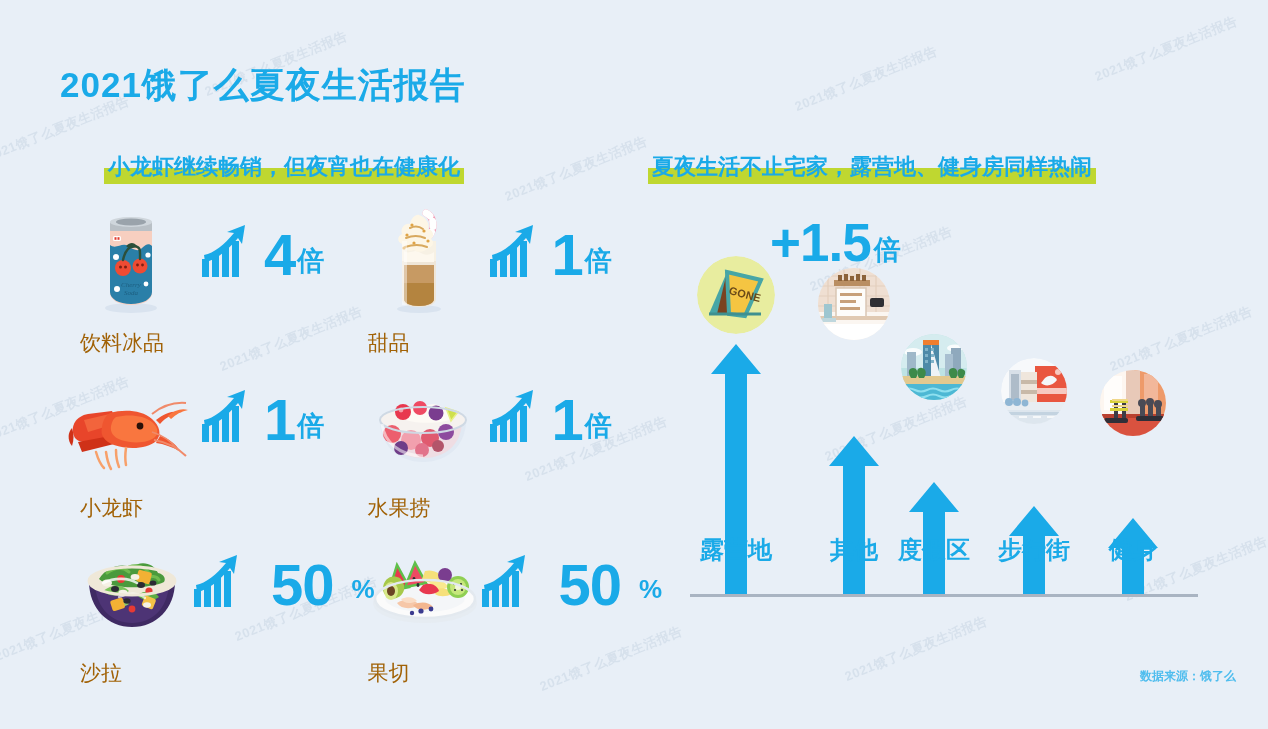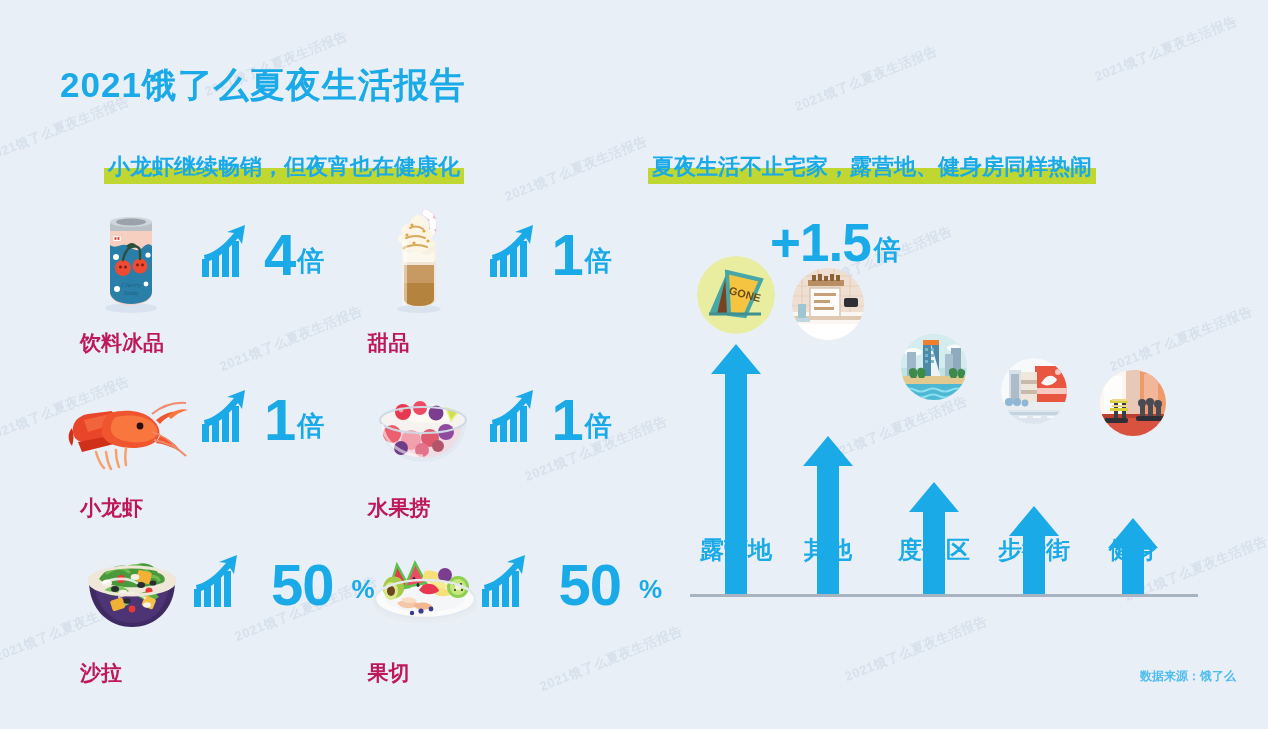--- a/index.html
+++ b/index.html
@@ -62,21 +62,21 @@
   .growth .unit{
     font-size:27px;font-weight:bold;color:#1aaae8;
     margin-left:2px;margin-bottom:2px;
   }
   .growth .pct{
     font-size:26px;font-weight:bold;color:#1aaae8;
     margin-left:3px;margin-bottom:6px;
   }
   .food-label{
     position:absolute;left:20px;top:124px;
-    font-size:21px;font-weight:bold;color:#be185d;white-space:nowrap;
+    font-size:21px;font-weight:normal;color:#a16207;white-space:nowrap;
   }
   .food-cell.wide .growth{left:132px;gap:15px;}
 
   
   .chart{position:absolute;left:648px;top:190px;width:580px;height:470px;}
   .baseline{
     position:absolute;left:42px;top:404px;width:508px;height:3px;
     background:#a9b4c2;
   }
   .col{position:absolute;bottom:66px;width:96px;text-align:center;}
@@ -463,21 +463,21 @@
         </svg>
       </div>
       <div class="arrow">
         <svg viewBox="0 0 56 250" width="56" height="250">
           <path d="M28 0l25 30H39v220H17V30H3z" fill="#1aaae8"></path>
         </svg>
       </div>
       <div class="cat-label">露营地</div>
     </div>
 
-    <div class="col" style="left:132px;height:250px;">
+    <div class="col" style="left:158px;height:250px;">
       <div class="badge" style="top:-76px;width:72px;height:72px;">
         <svg viewBox="0 0 72 72" width="72" height="72">
           <circle cx="36" cy="36" r="36" fill="#f6ece4"></circle>
           <rect x="0" y="0" width="72" height="44" fill="#efdfd2"></rect>
           <g stroke="#e3cfbd" stroke-width="1.2">
             <path d="M0 8h72M0 18h72M0 28h72M0 38h72"></path>
             <path d="M10 0v44M26 0v44M42 0v44M58 0v44"></path>
           </g>
           <rect x="0" y="44" width="72" height="28" fill="#fbf6f1"></rect>
           <rect x="18" y="20" width="30" height="30" fill="#fdfcfa" stroke="#d9c6b4" stroke-width="1.5"></rect>

